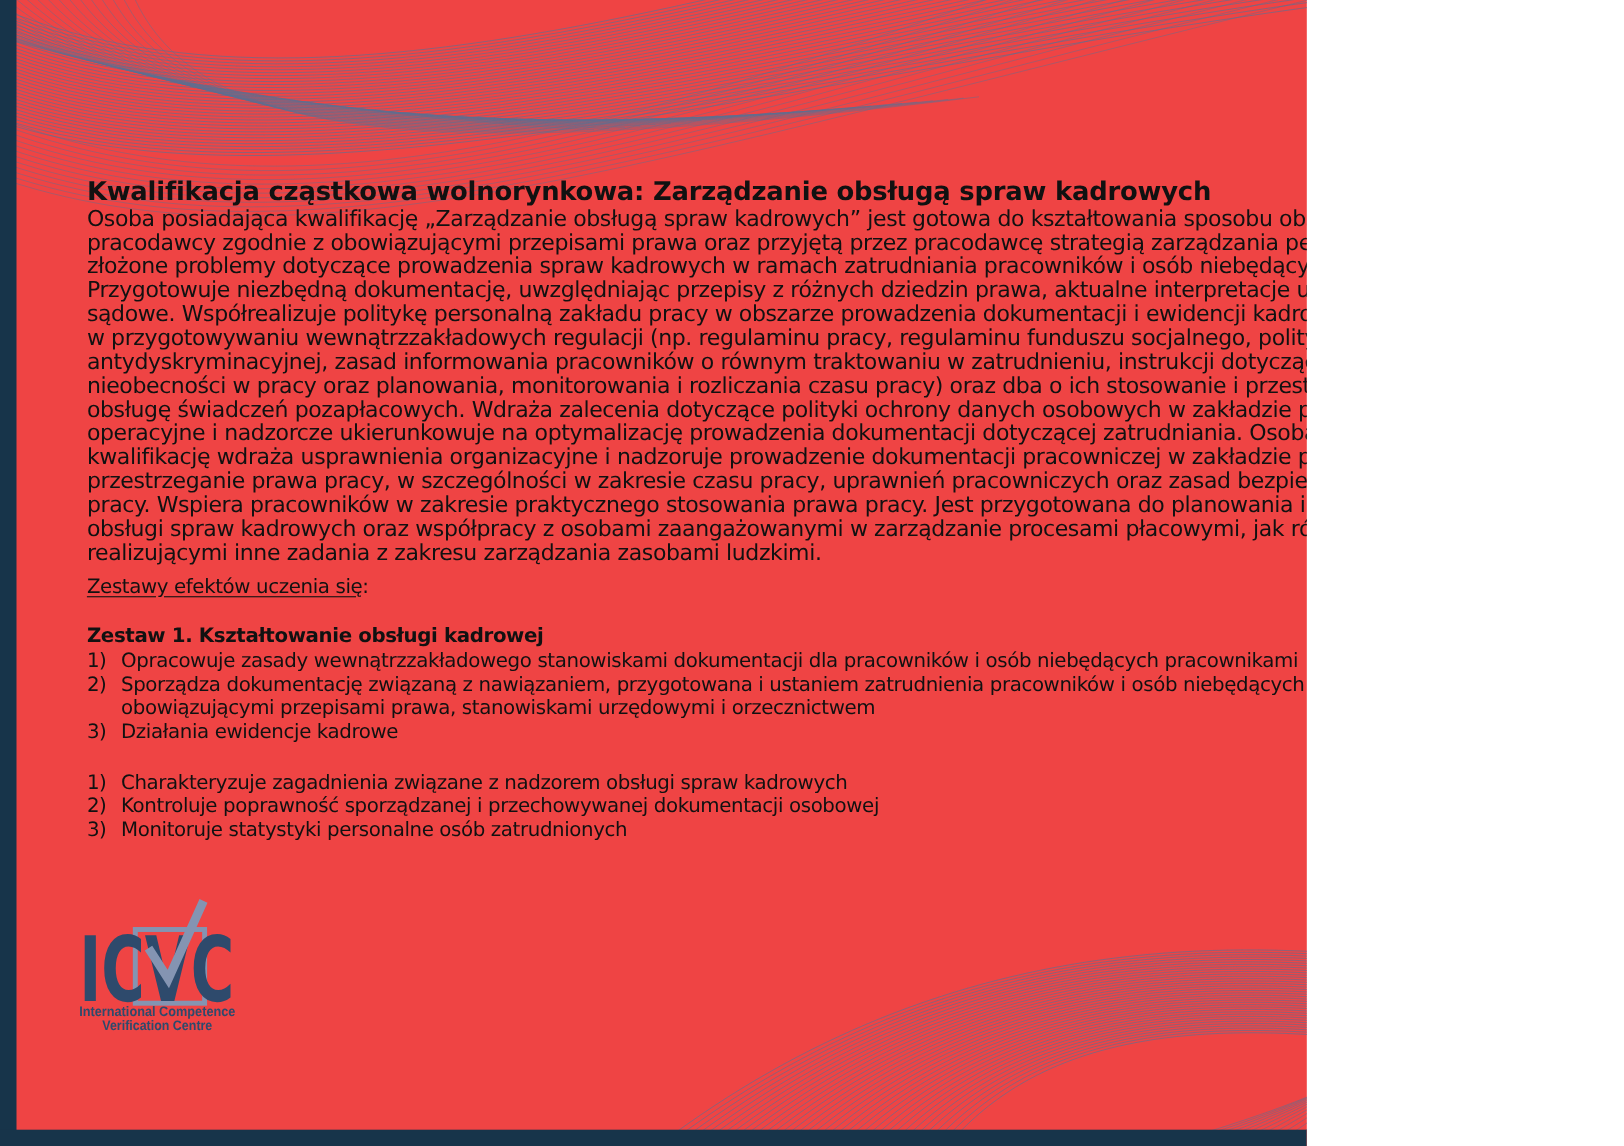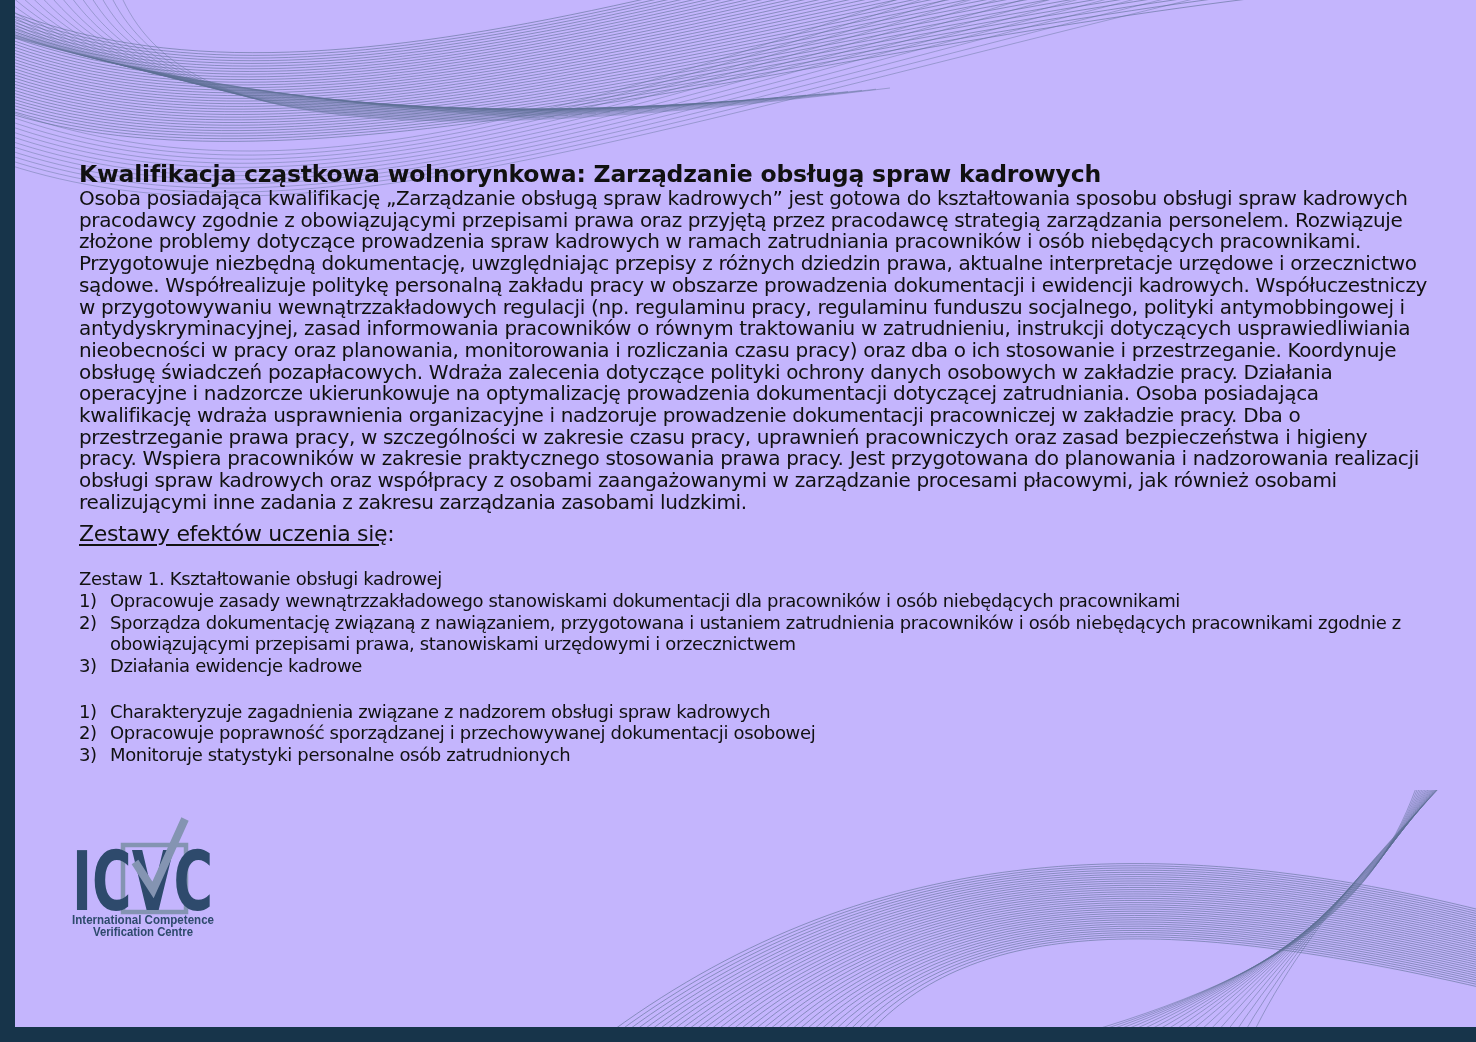--- a/index.html
+++ b/index.html
@@ -6,22 +6,22 @@
     --navy:#17344a;
     --wave:#5c6f93;
     --logo_navy:#2e4a6c;
     --logo_accent:#8494b2;
     --text:#111111;
   }
   *{margin:0;padding:0;box-sizing:border-box;}
   html,body{background:#ffffff;}
   .page{
     position:relative;
-    width:1476px;height:1042px;
-    background:#c4b5fd;
+    width:1188px;height:1042px;
+    background:#ef4444;
     overflow:hidden;
     font-family:"DejaVu Sans","Liberation Sans",sans-serif;
     color:var(--text);
   }
   .left-bar{
     position:absolute;left:0;top:0;bottom:0;width:15px;
     background:var(--navy);z-index:3;
   }
   .bottom-bar{
     position:absolute;left:0;right:0;bottom:0;height:15px;
@@ -40,29 +40,29 @@
     color:var(--text);
   }
   p.desc{
     font-size:20px;
     line-height:21.7px;
     letter-spacing:-0.35px;
     color:var(--text);
   }
   .sets-heading{
     margin-top:9px;
-    font-size:22px;
+    font-size:18px;
     line-height:21.7px;
     letter-spacing:-0.35px;
   }
   .sets-heading .ul{text-decoration:underline;text-underline-offset:3px;}
   section.set{margin-top:24px;}
   section.set h2{
     font-size:18px;
-    font-weight:normal;
+    font-weight:bold;
     line-height:21.7px;
     letter-spacing:-0.35px;
   }
   .li{
     display:flex;
     font-size:18px;
     line-height:21.7px;
     letter-spacing:-0.35px;
   }
   .li .num{flex:0 0 31px;}
@@ -242,21 +242,21 @@
       </div>
     </section>
 
     <section class="set">
       <div class="li">
         <span class="num">1)</span>
         <div class="it">Charakteryzuje zagadnienia związane z nadzorem obsługi spraw kadrowych</div>
       </div>
       <div class="li">
         <span class="num">2)</span>
-        <div class="it">Opracowuje poprawność sporządzanej i przechowywanej dokumentacji osobowej</div>
+        <div class="it">Kontroluje poprawność sporządzanej i przechowywanej dokumentacji osobowej</div>
       </div>
       <div class="li">
         <span class="num">3)</span>
         <div class="it">Monitoruje statystyki personalne osób zatrudnionych</div>
       </div>
     </section>
 
     <div class="logo">
       <svg width="160" height="130" viewBox="0 0 160 130">
         <rect x="51" y="28" width="63" height="67" fill="none" stroke="var(--logo_accent)" stroke-width="4.5"></rect>

